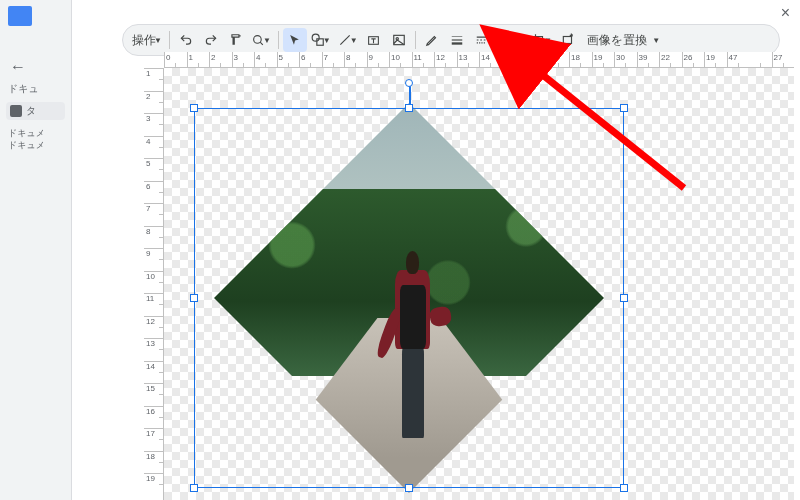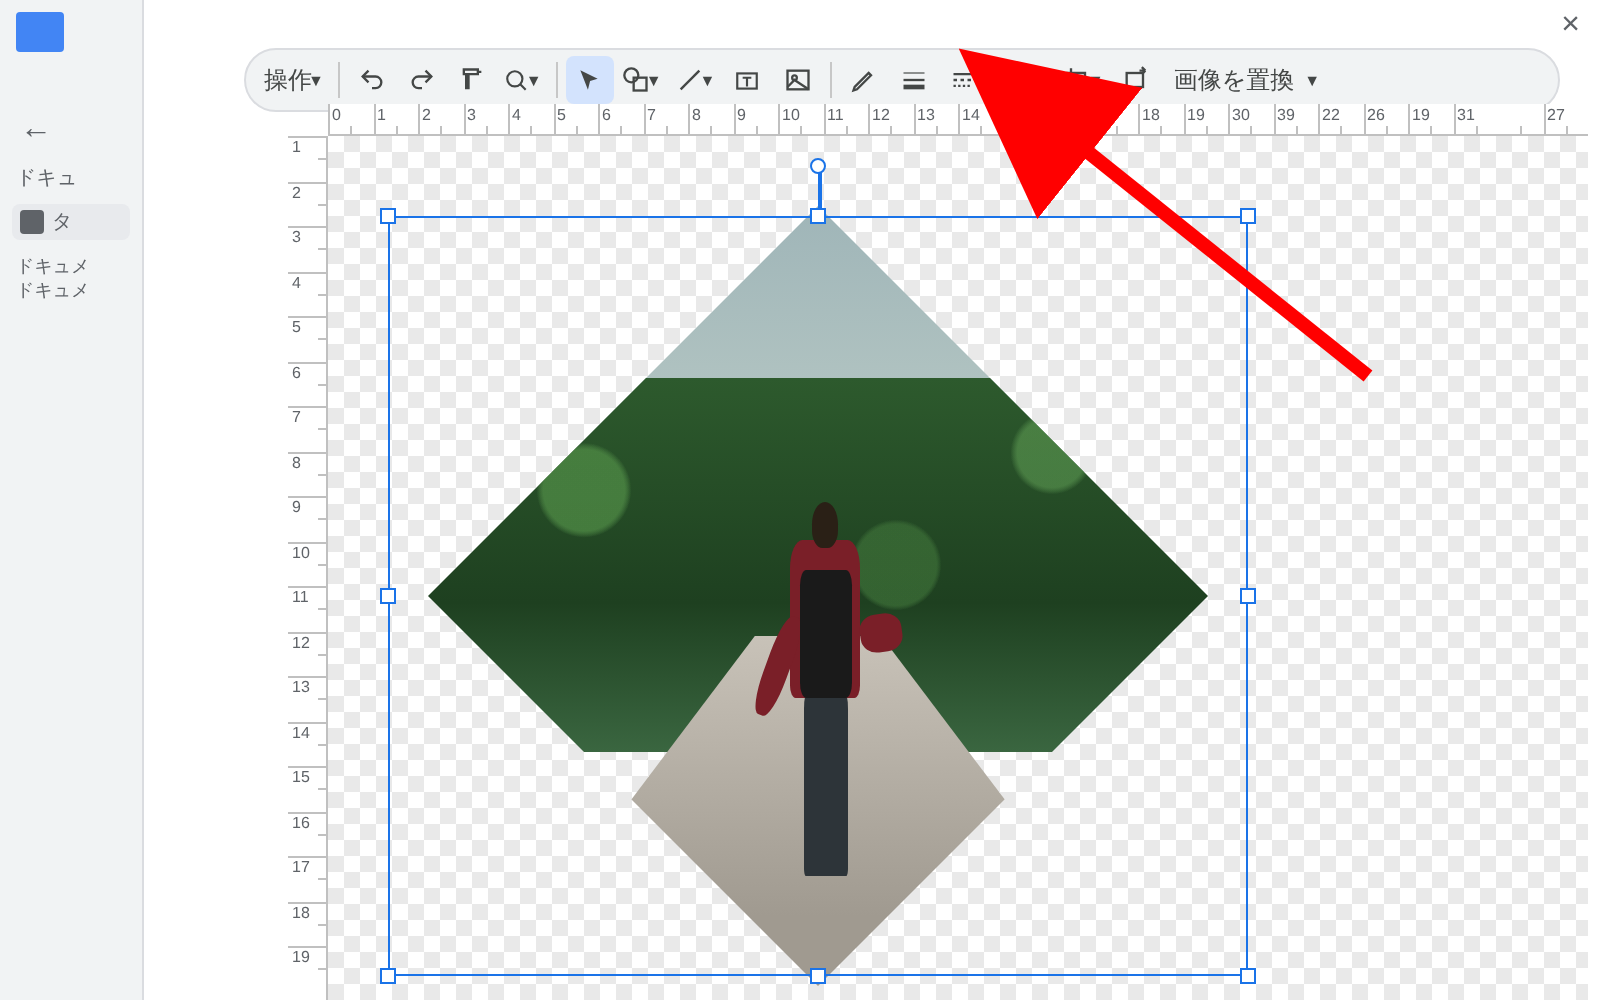--- a/index.html
+++ b/index.html
@@ -290,21 +290,21 @@
         <div class="tick minor" style="left: 506.25px;"></div>
         <div class="tick" style="left: 517.5px;">
           <span class="num">26</span>
         </div>
         <div class="tick minor" style="left: 528.75px;"></div>
         <div class="tick" style="left: 540px;">
           <span class="num">19</span>
         </div>
         <div class="tick minor" style="left: 551.25px;"></div>
         <div class="tick" style="left: 562.5px;">
-          <span class="num">31</span>
+          <span class="num">47</span>
         </div>
         <div class="tick minor" style="left: 573.75px;"></div>
         <div class="tick" style="left: 553px; margin-top: 16px;">
           <span class="num">26</span>
         </div>
         <div class="tick minor" style="left: 596.25px;"></div>
         <div class="tick" style="left: 607.5px;">
           <span class="num">27</span>
         </div>
         <div class="tick minor" style="left: 618.75px;"></div>

